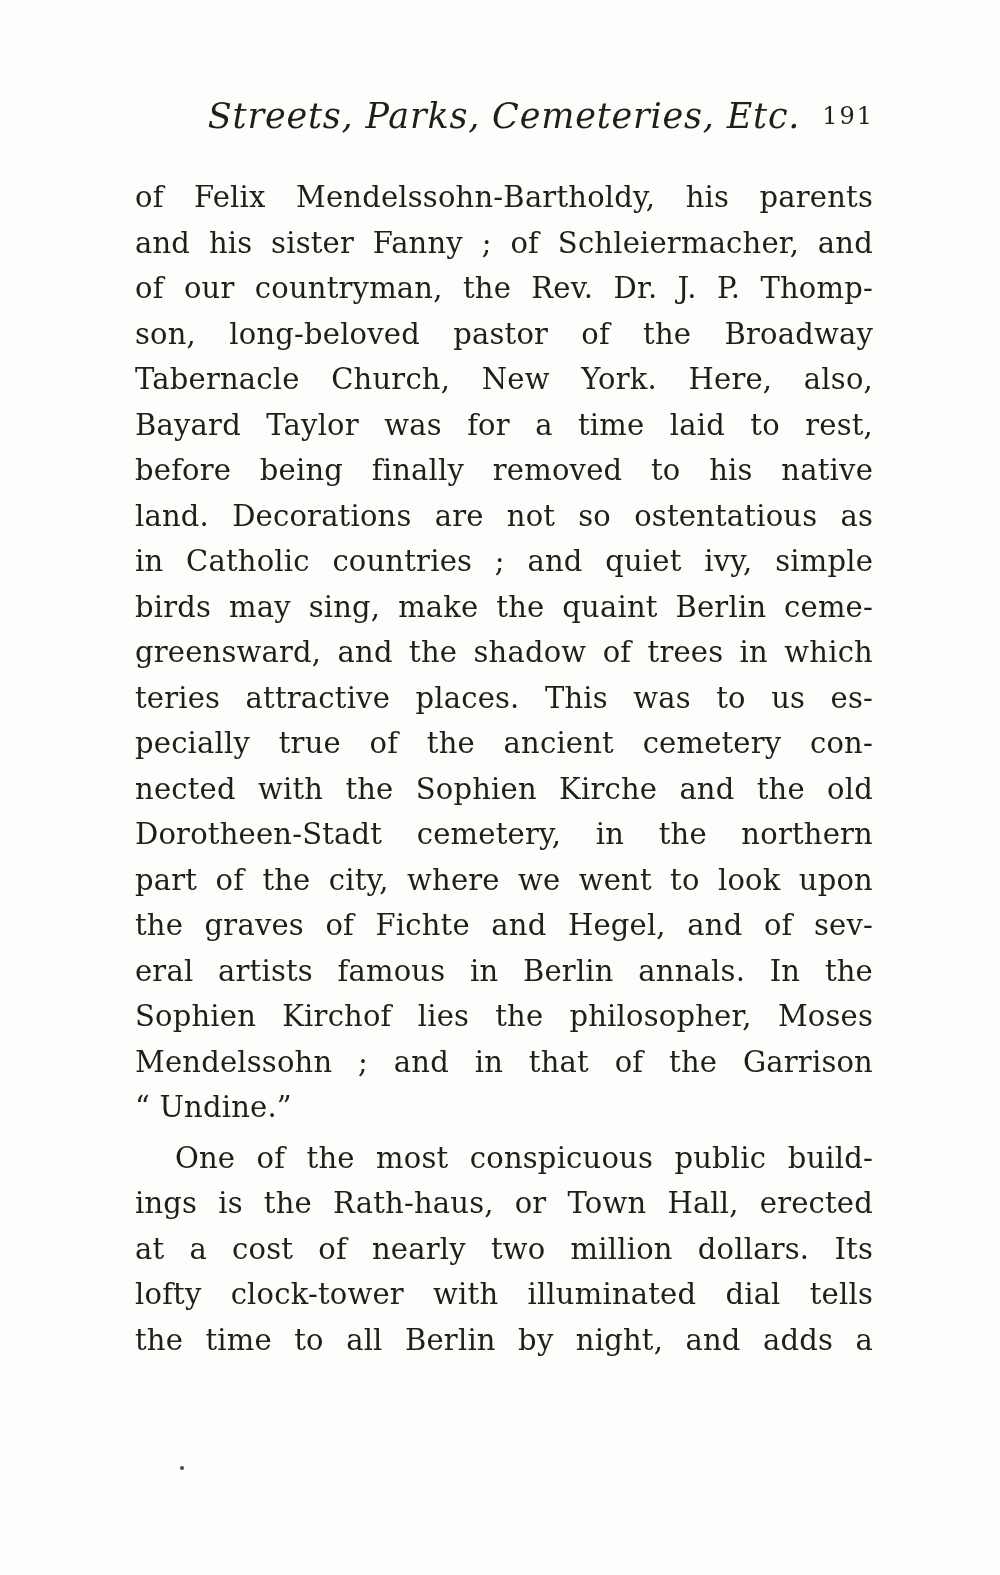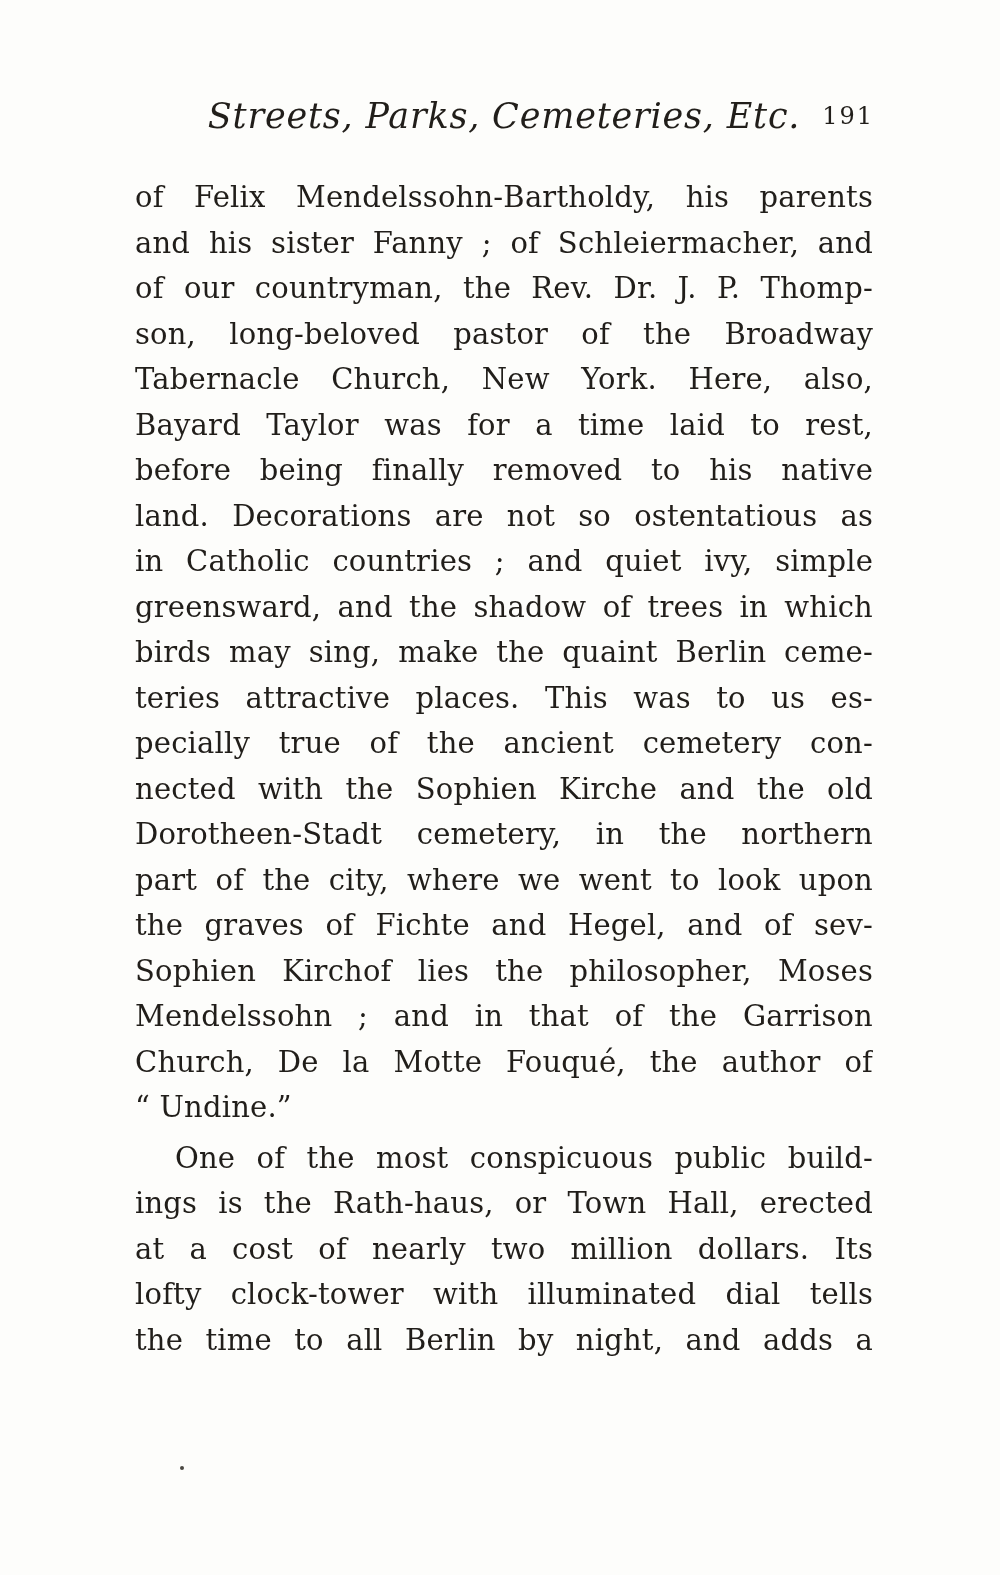--- a/index.html
+++ b/index.html
@@ -88,31 +88,31 @@
       <div class="paragraph">
         <div class="line just">of Felix Mendelssohn-Bartholdy, his parents</div>
         <div class="line just">and his sister Fanny ; of Schleiermacher, and</div>
         <div class="line just">of our countryman, the Rev. Dr. J. P. Thomp-</div>
         <div class="line just">son, long-beloved pastor of the Broadway</div>
         <div class="line just">Tabernacle Church, New York. Here, also,</div>
         <div class="line just">Bayard Taylor was for a time laid to rest,</div>
         <div class="line just">before being finally removed to his native</div>
         <div class="line just">land. Decorations are not so ostentatious as</div>
         <div class="line just">in Catholic countries ; and quiet ivy, simple</div>
+        <div class="line just">birds may sing, make the quaint Berlin ceme-</div>
         <div class="line just">greensward, and the shadow of trees in which</div>
-        <div class="line just">birds may sing, make the quaint Berlin ceme-</div>
         <div class="line just">teries attractive places. This was to us es-</div>
         <div class="line just">pecially true of the ancient cemetery con-</div>
         <div class="line just">nected with the Sophien Kirche and the old</div>
         <div class="line just">Dorotheen-Stadt cemetery, in the northern</div>
         <div class="line just">part of the city, where we went to look upon</div>
         <div class="line just">the graves of Fichte and Hegel, and of sev-</div>
+        <div class="line just">eral artists famous in Berlin annals. In the</div>
         <div class="line just">Sophien Kirchof lies the philosopher, Moses</div>
         <div class="line just">Mendelssohn ; and in that of the Garrison</div>
-        <div class="line just">Church, De la Motte Fouqué, the author of</div>
         <div class="line no-just">“ Undine.”</div>
       </div>
       <div class="paragraph">
         <div class="line just indent">One of the most conspicuous public build-</div>
         <div class="line just">ings is the Rath-haus, or Town Hall, erected</div>
         <div class="line just">at a cost of nearly two million dollars. Its</div>
         <div class="line just">lofty clock-tower with illuminated dial tells</div>
         <div class="line just">the time to all Berlin by night, and adds a</div>
       </div>
     </div>

